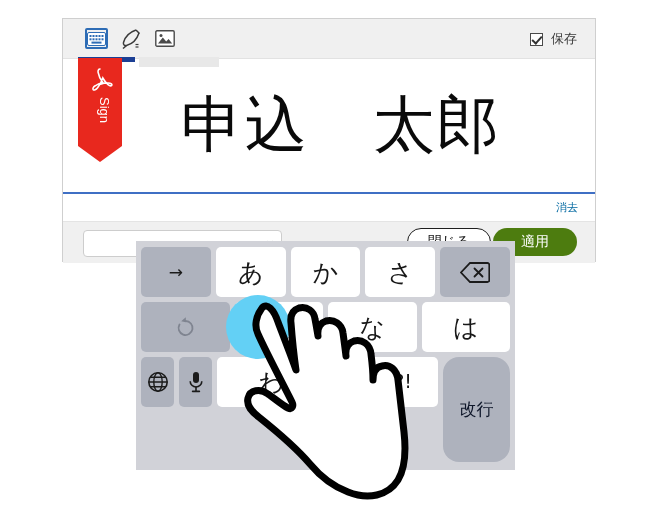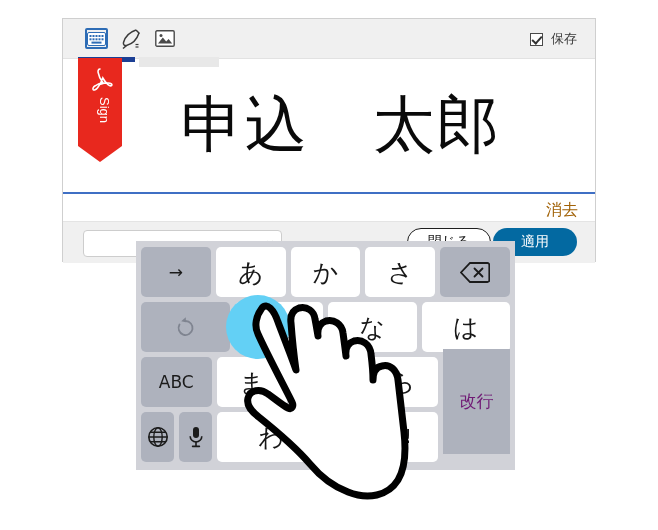--- a/index.html
+++ b/index.html
@@ -134,22 +134,22 @@
     left: 0;
     top: 116px;
     width: 100%;
     height: 2px;
     background: #3f6fc4;
   }
   .clear-link {
     position: absolute;
     right: 17px;
     top: 124px;
-    font-size: 16px;
-    color: #a16207;
+    font-size: 11px;
+    color: #0369a1;
   }
 
   
   .sig-footer {
     position: absolute;
     left: 0;
     top: 202px;
     width: 100%;
     height: 42px;
     background: #f0f0f0;
@@ -191,21 +191,21 @@
     justify-content: center;
     box-sizing: border-box;
   }
   .btn-apply {
     position: absolute;
     left: 430px;
     top: 6px;
     width: 84px;
     height: 28px;
     border-radius: 16px;
-    background: #0369a1;
+    background: #4d7c0f;
     color: #ffffff;
     font-size: 14px;
     display: flex;
     align-items: center;
     justify-content: center;
     box-sizing: border-box;
     text-align: center;
   }
 
   
@@ -257,30 +257,30 @@
     background: #aeb2bd;
     flex: 1 1 0;
     font-size: 17px;
     color: #1b1b1b;
   }
   .key.fn.dim { color: #7f8490; }
   .key.narrow { flex: 0 0 33px; }
   .key.tall2 {
     position: absolute;
     right: 5px;
-    top: 108px;
+    top: 116px;
     width: 67px;
     height: 105px;
     background: #aeb2bd;
-    border-radius: 0;
+    border-radius: 16px;
     display: flex;
     align-items: center;
     justify-content: center;
     font-size: 17px;
-    color: #701a75;
+    color: #0f172a;
   }
   .key.fn svg { display:block; }
   .spacer-right { flex: 0 0 67px; visibility: hidden; }
 
   
   .touch-dot {
     position: absolute;
     left: 226px;
     top: 295px;
     width: 64px;
@@ -420,27 +420,20 @@
             <path d="M12.5 6 A7 7 0 1 1 6.5 9.5" fill="none" stroke="#7f8490" stroke-width="1.8" stroke-linecap="round"></path>
             <path d="M12.8 2.2 L12.8 7.2 L8.2 6.2 Z" fill="#7f8490"></path>
           </svg>
         </span>
       </div>
       <div class="key char">た</div>
       <div class="key char">な</div>
       <div class="key char">は</div>
     </div>
 
-    <div class="kbd-row">
-      <div class="key fn">ABC</div>
-      <div class="key char">ま</div>
-      <div class="key char">や</div>
-      <div class="key char">ら</div>
-      <div class="spacer-right"></div>
-    </div>
 
     <div class="kbd-row">
       <div class="key fn narrow">
         <span>
           <svg width="22" height="22" viewBox="0 0 22 22">
             <circle cx="11" cy="11" r="9.2" fill="none" stroke="#1b1b1b" stroke-width="1.6"></circle>
             <ellipse cx="11" cy="11" rx="4.2" ry="9.2" fill="none" stroke="#1b1b1b" stroke-width="1.4"></ellipse>
             <path d="M1.8 11 H20.2 M3.2 6.3 H18.8 M3.2 15.7 H18.8" stroke="#1b1b1b" stroke-width="1.4"></path>
           </svg>
         </span>

